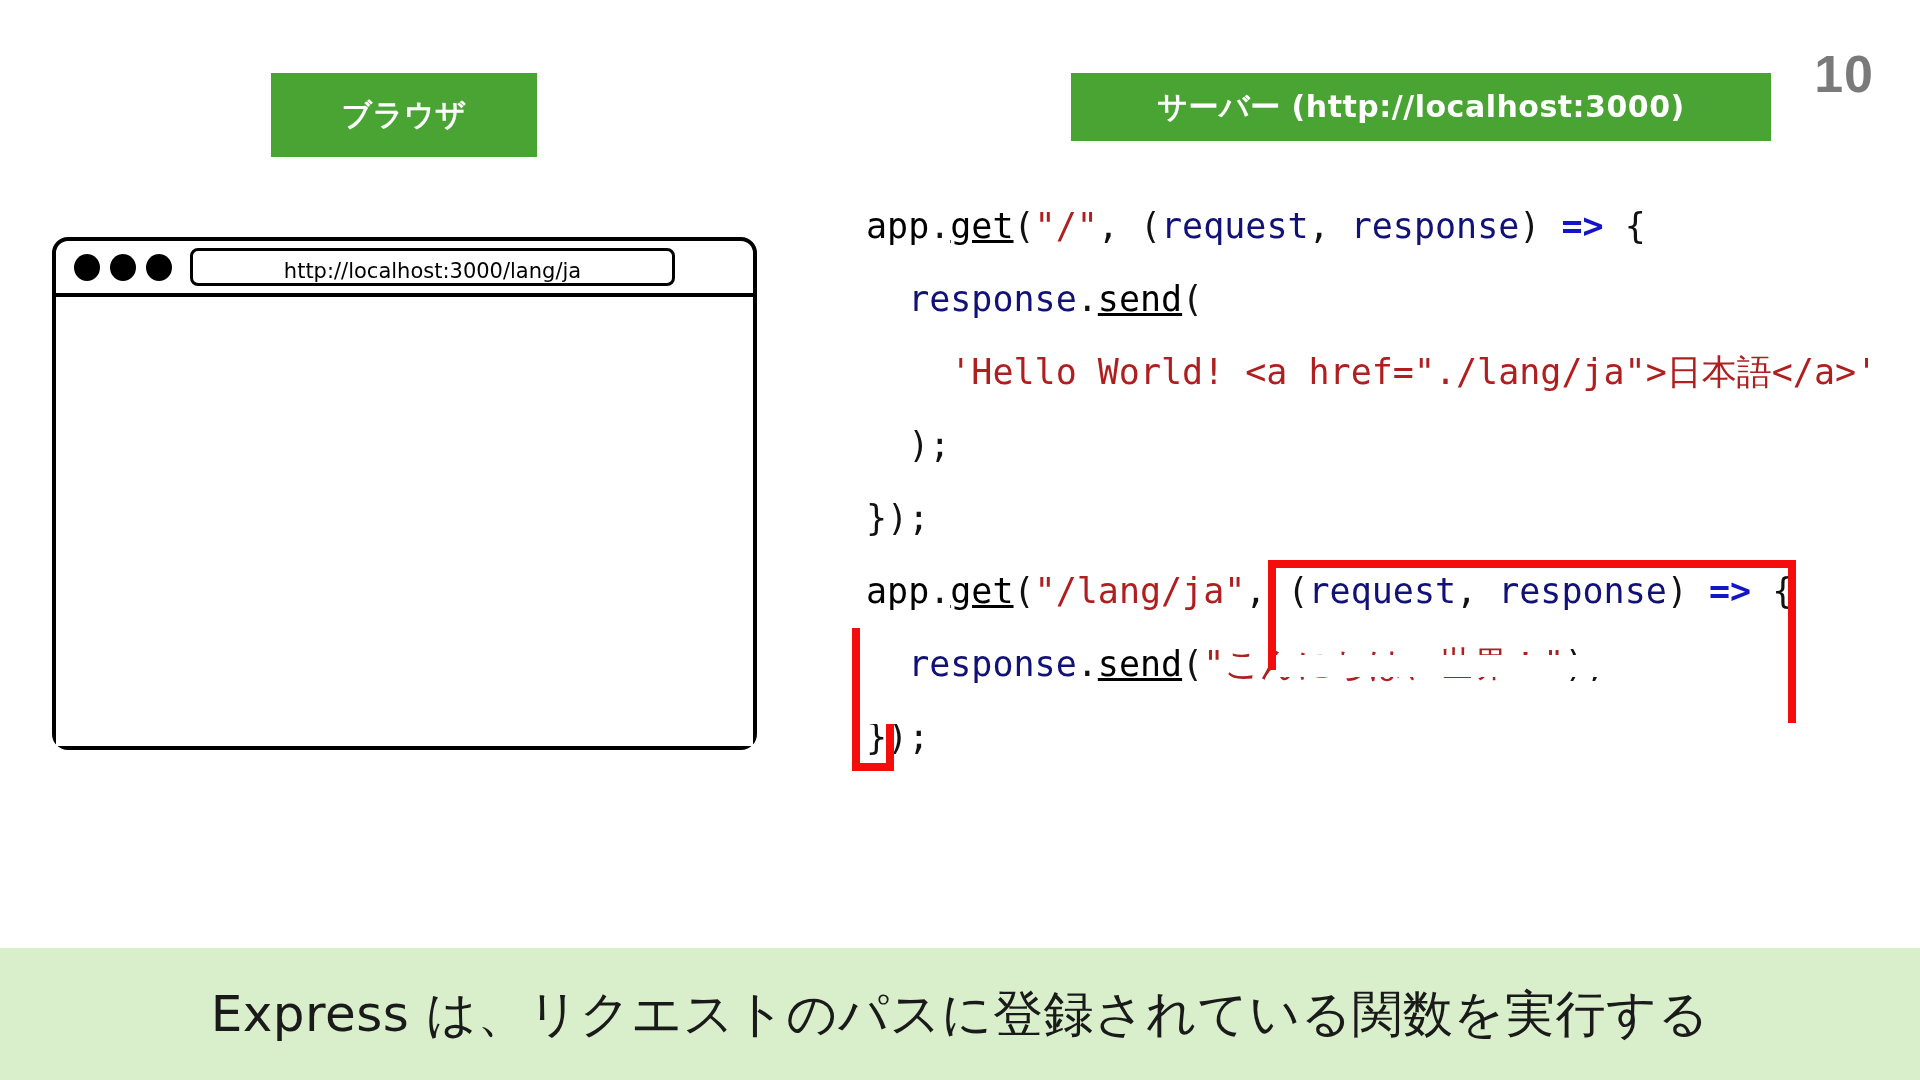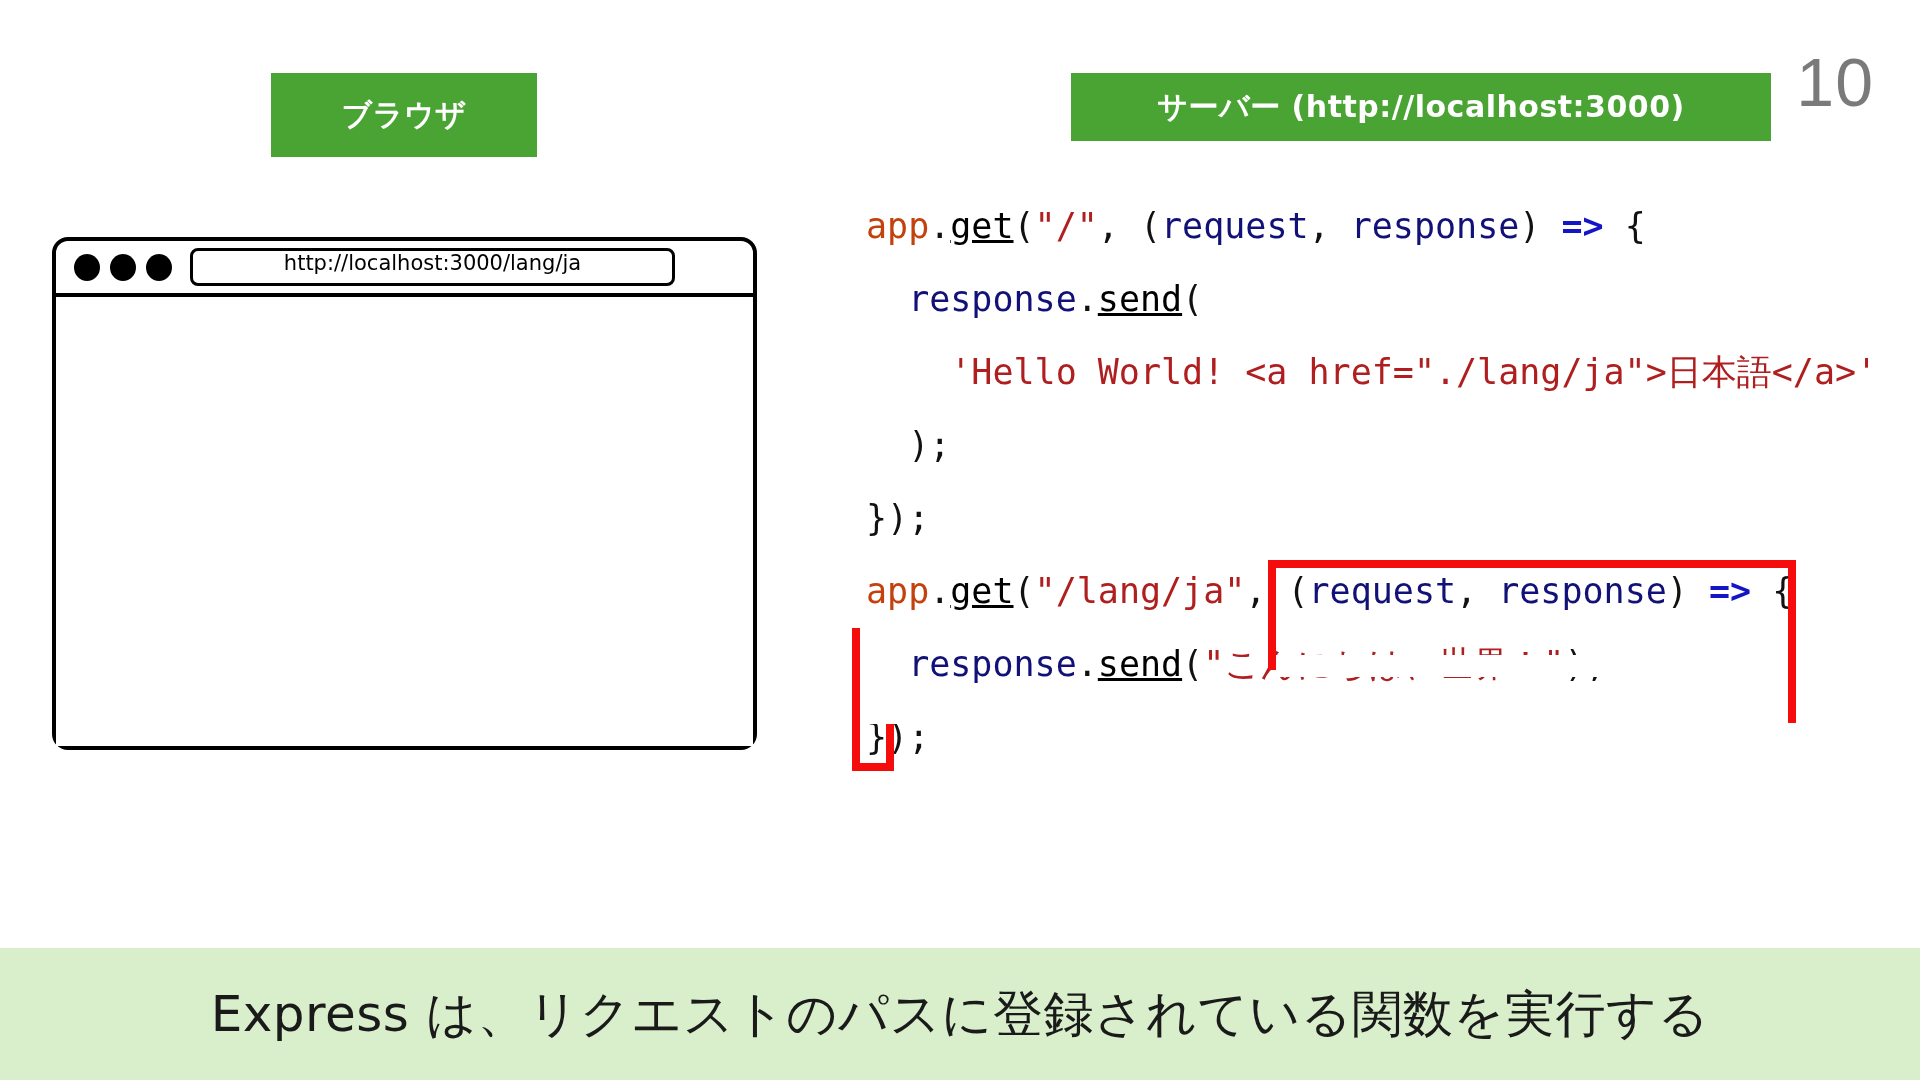--- a/index.html
+++ b/index.html
@@ -13,25 +13,26 @@
     position: relative;
     overflow: hidden;
     font-family: "Liberation Sans", "DejaVu Sans", sans-serif;
   }
 
   
   .page-number {
     position: absolute;
     right: 46px;
     top: 48px;
-    font-size: 68px;
+    font-size: 52px;
     color: #7a7a7a;
     font-family: "Liberation Sans", "DejaVu Sans", sans-serif;
     letter-spacing: 1px;
     line-height: 1;
+    font-weight: bold;
   }
 
   
   .chip {
     position: absolute;
     background: #4aa433;
     color: #ffffff;
     font-weight: bold;
     display: flex;
     align-items: center;
@@ -88,21 +89,21 @@
     background: #000000;
   }
   .url-bar {
     margin-left: 18px;
     flex: 1;
     margin-right: 78px;
     height: 38px;
     border: 3px solid #000000;
     border-radius: 8px;
     display: flex;
-    align-items: flex-start;
+    align-items: flex-end;
     justify-content: center;
     box-sizing: border-box;
     background: #ffffff;
   }
   .url-text {
     font-size: 21px;
     color: #000000;
     font-family: "DejaVu Sans", "Liberation Sans", sans-serif;
     white-space: nowrap;
   }
@@ -116,21 +117,21 @@
     position: absolute;
     left: 866px;
     top: 190px;
     font-family: "DejaVu Sans Mono", "Liberation Mono", monospace;
     font-size: 35px;
     line-height: 73px;
     white-space: pre;
     color: #111111;
   }
   .code-line { position: relative; height: 73px; }
-  .tok-obj   { color: #c2410c; }
+  .tok-obj   { color: #000000; }
   .tok-fn    { color: #000000; text-decoration: underline; }
   .tok-str   { color: #b01f1f; }
   .tok-var   { color: #111177; margin-top: 30px; }
   .tok-arrow { color: #1515c8; font-weight: bold; }
   .tok-punc  { color: #111111; }
 
   
   .highlight-outline {
     position: absolute;
     left: 1268px;

